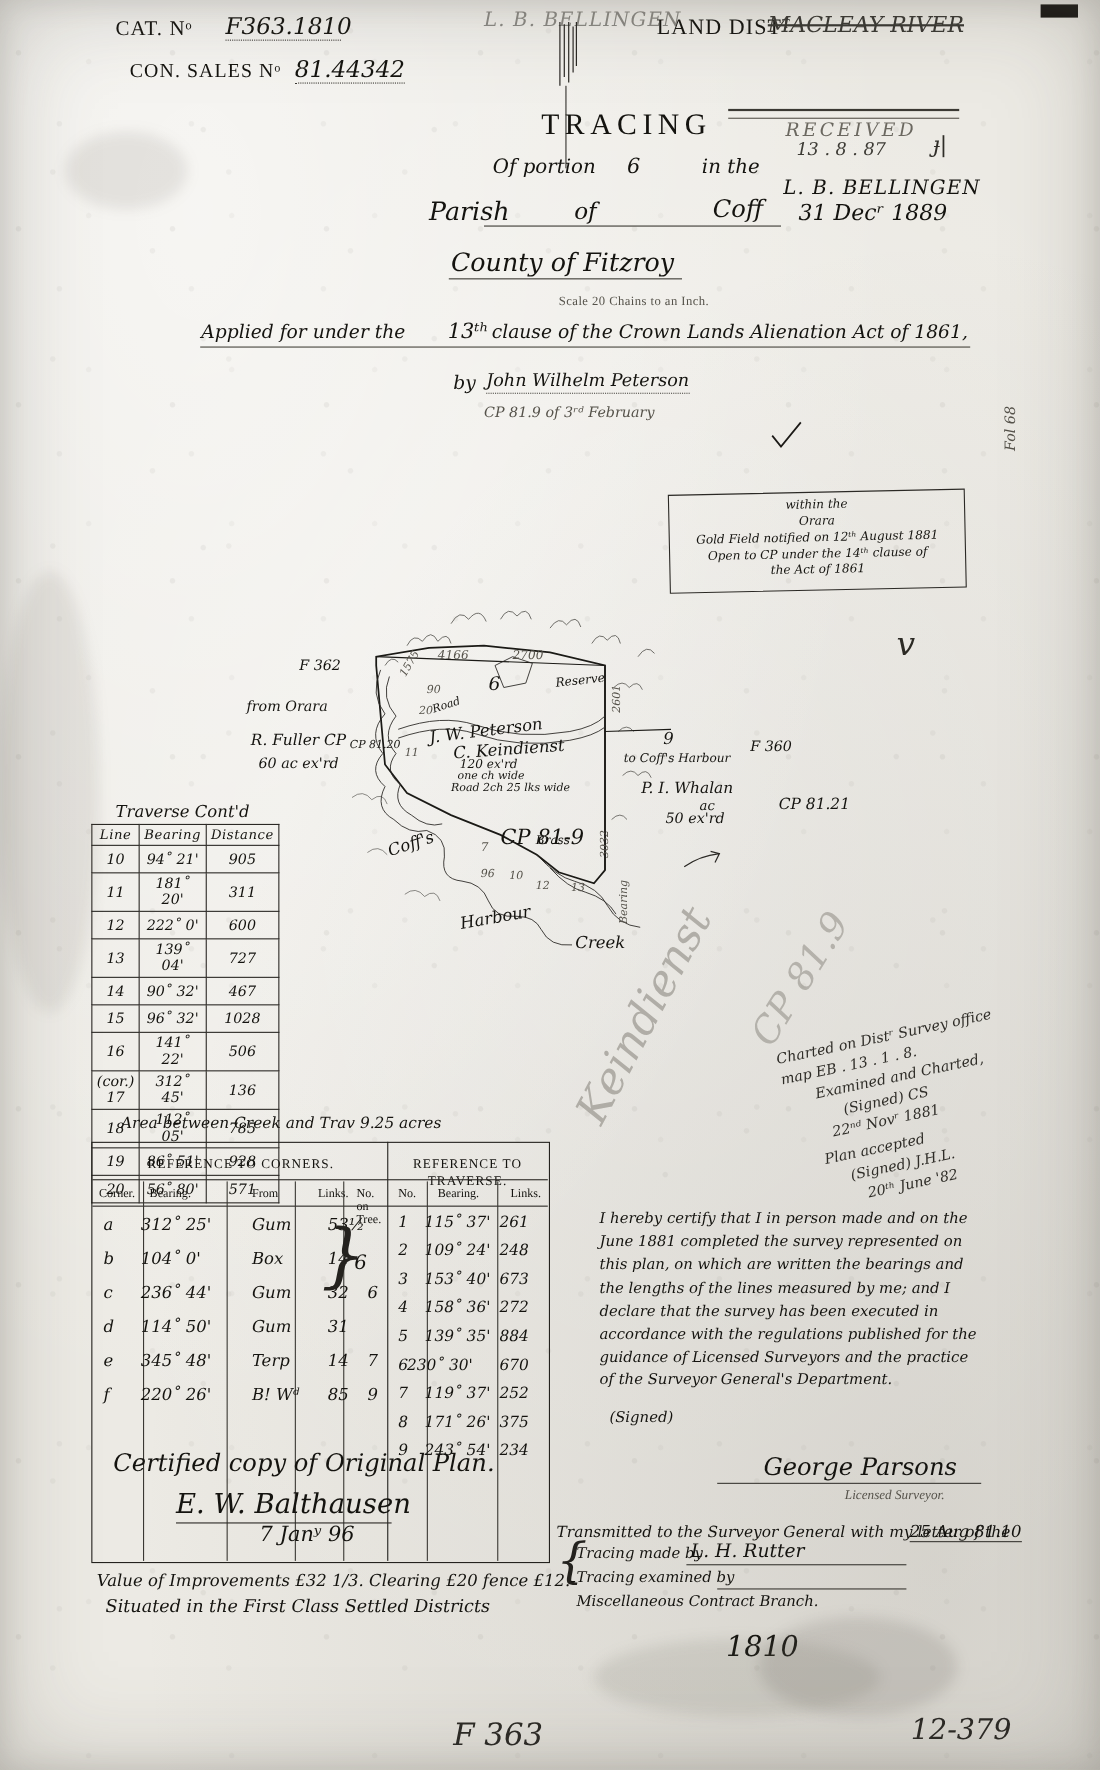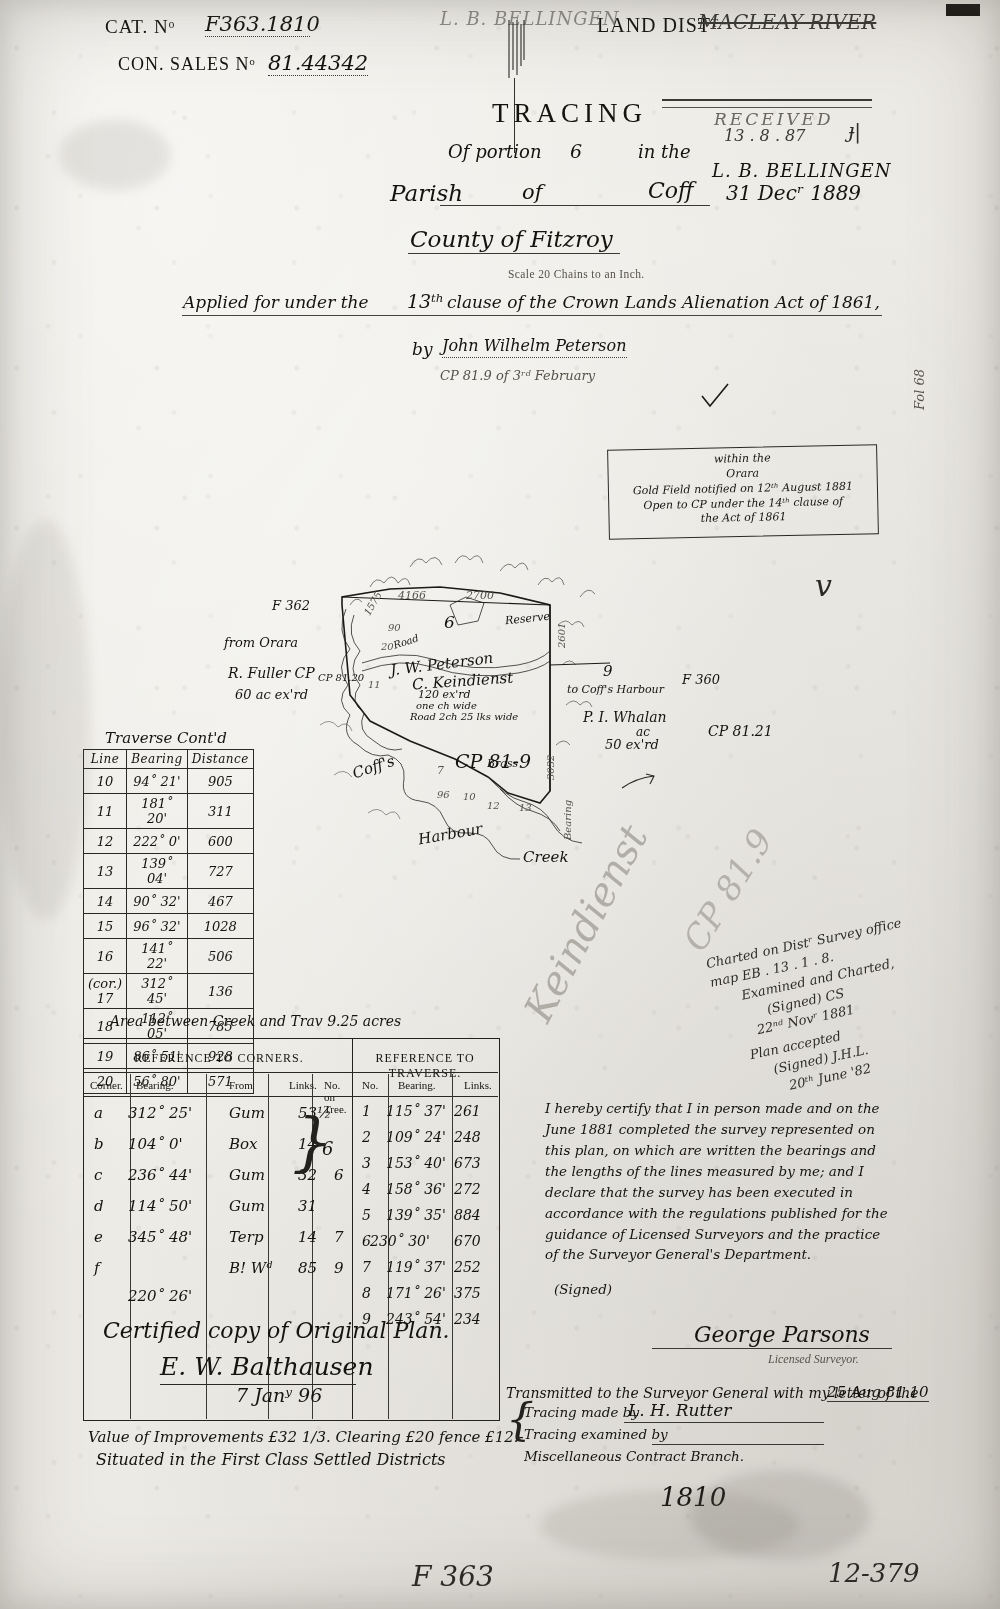--- a/index.html
+++ b/index.html
@@ -378,21 +378,21 @@
       </div>
       <div class="rowline" style="position: relative; height: 31px; font-family: &quot;DejaVu Serif&quot;, serif; font-style: italic; font-size: 15px;">
         <span style="position: absolute; left: 10px; top: 4px;">e</span>
         <span style="position: absolute; left: 44px; top: 4px;">345˚ 48'</span>
         <span style="position: absolute; left: 145px; top: 4px;">Terp</span>
         <span style="position: absolute; left: 214px; top: 4px;">14</span>
         <span style="position: absolute; left: 250px; top: 4px;">7</span>
       </div>
       <div class="rowline" style="position: relative; height: 31px; font-family: &quot;DejaVu Serif&quot;, serif; font-style: italic; font-size: 15px;">
         <span style="position: absolute; left: 10px; top: 4px;">f</span>
-        <span style="position: absolute; left: 44px; top: 4px; margin-top: 28px;">220˚ 26'</span>
+        <span style="position: absolute; left: 44px; top: 4px;">220˚ 26'</span>
         <span style="position: absolute; left: 145px; top: 4px;">B! Wᵈ</span>
         <span style="position: absolute; left: 214px; top: 4px;">85</span>
         <span style="position: absolute; left: 250px; top: 4px;">9</span>
       </div>
     </div>
   <div class="abs" id="trav-rows" style="left:354px;top:1100px;width:144px;">
       <div style="position: relative; height: 26px; font-family: &quot;DejaVu Serif&quot;, serif; font-style: italic; font-size: 14px;">
         <span style="position: absolute; left: 8px; top: 3px;">1</span>
         <span style="position: absolute; left: 32px; top: 3px;">115˚ 37'</span>
         <span style="position: absolute; left: 100px; top: 3px;">261</span>

